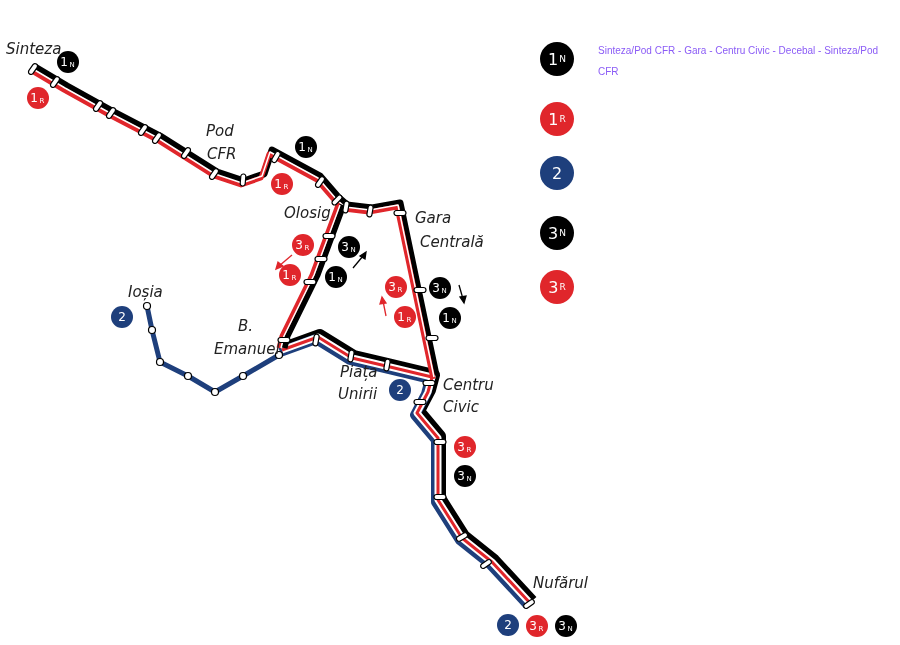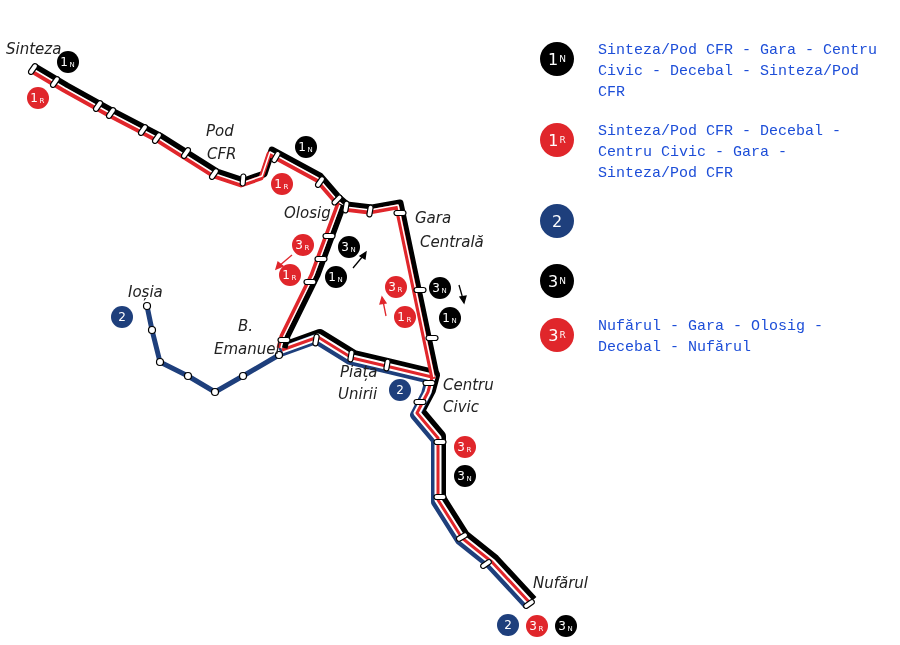--- a/index.html
+++ b/index.html
@@ -5,21 +5,21 @@
   html, body { margin:0; padding:0; background:#ffffff; }
   body { width:900px; height:645px; position:relative; overflow:hidden; font-family:"DejaVu Sans", sans-serif; }
   #map { position:absolute; left:0; top:0; width:900px; height:645px; }
   .lbl { font-family:"DejaVu Sans", sans-serif; font-style:italic; font-size:15px; fill:#222; }
   .badge-txt { font-family:"DejaVu Sans", sans-serif; font-size:12px; fill:#fff; }
   .badge-sub { font-family:"DejaVu Sans", sans-serif; font-size:7px; fill:#fff; }
   .legend { position:absolute; left:540px; top:40px; width:350px; }
   .legend-item { display:flex; align-items:flex-start; margin-bottom:18px; }
   .legend-badge { width:34px; height:34px; border-radius:50%; color:#fff; display:flex; align-items:center; justify-content:center; flex:0 0 34px; margin-right:24px; margin-top:2px; font-family:"DejaVu Sans", sans-serif; font-size:16px; }
   .legend-badge sub { font-size:9px; vertical-align:-3px; margin-left:1px; }
-  .legend-text { font-family:Liberation Mono, monospace; font-size:15px; color:#1d4ed8; line-height:21px; width:290px; }
+  .legend-text { font-family:Liberation Sans, sans-serif; font-size:10px; color:#8b5cf6; line-height:21px; width:290px; }
 </style>
 </head>
 <body>
 
 <svg id="map" viewBox="0 0 900 645" xmlns="http://www.w3.org/2000/svg">
 
   <polyline points="147,306 152,330 160,362 188,376 215,392 243,376 279,355" fill="none" stroke="#1e3f7c" stroke-width="5" stroke-linejoin="round"></polyline>
 
   <g>
     <polyline points="282,350 318,337 352,358 386,366 432,377 428,392 417,413 438,438 438,500 462,538 492,562 530,603" fill="none" stroke="#000" stroke-width="12" stroke-linejoin="round" transform="translate(2,-2)"></polyline>
@@ -225,33 +225,31 @@
         <span>1</span>
         <sub>N</sub>
       </div>
       <div class="legend-text">Sinteza/Pod CFR - Gara - Centru Civic - Decebal - Sinteza/Pod CFR</div>
     </div>
     <div class="legend-item">
       <div class="legend-badge" style="background: rgb(224, 38, 43);">
         <span>1</span>
         <sub>R</sub>
       </div>
-      <div class="legend-text">Sinteza/Pod CFR - Decebal - Centru Civic - Gara - Sinteza/Pod CFR</div>
     </div>
     <div class="legend-item" style="margin-bottom: 24px;">
       <div class="legend-badge" style="background: rgb(30, 63, 124);">
         <span>2</span>
       </div>
     </div>
     <div class="legend-item">
       <div class="legend-badge" style="background: rgb(0, 0, 0);">
         <span>3</span>
         <sub>N</sub>
       </div>
     </div>
     <div class="legend-item">
       <div class="legend-badge" style="background: rgb(224, 38, 43);">
         <span>3</span>
         <sub>R</sub>
       </div>
-      <div class="legend-text">Nufărul - Gara - Olosig - Decebal - Nufărul</div>
     </div>
   </div>
 
 </body></html>

